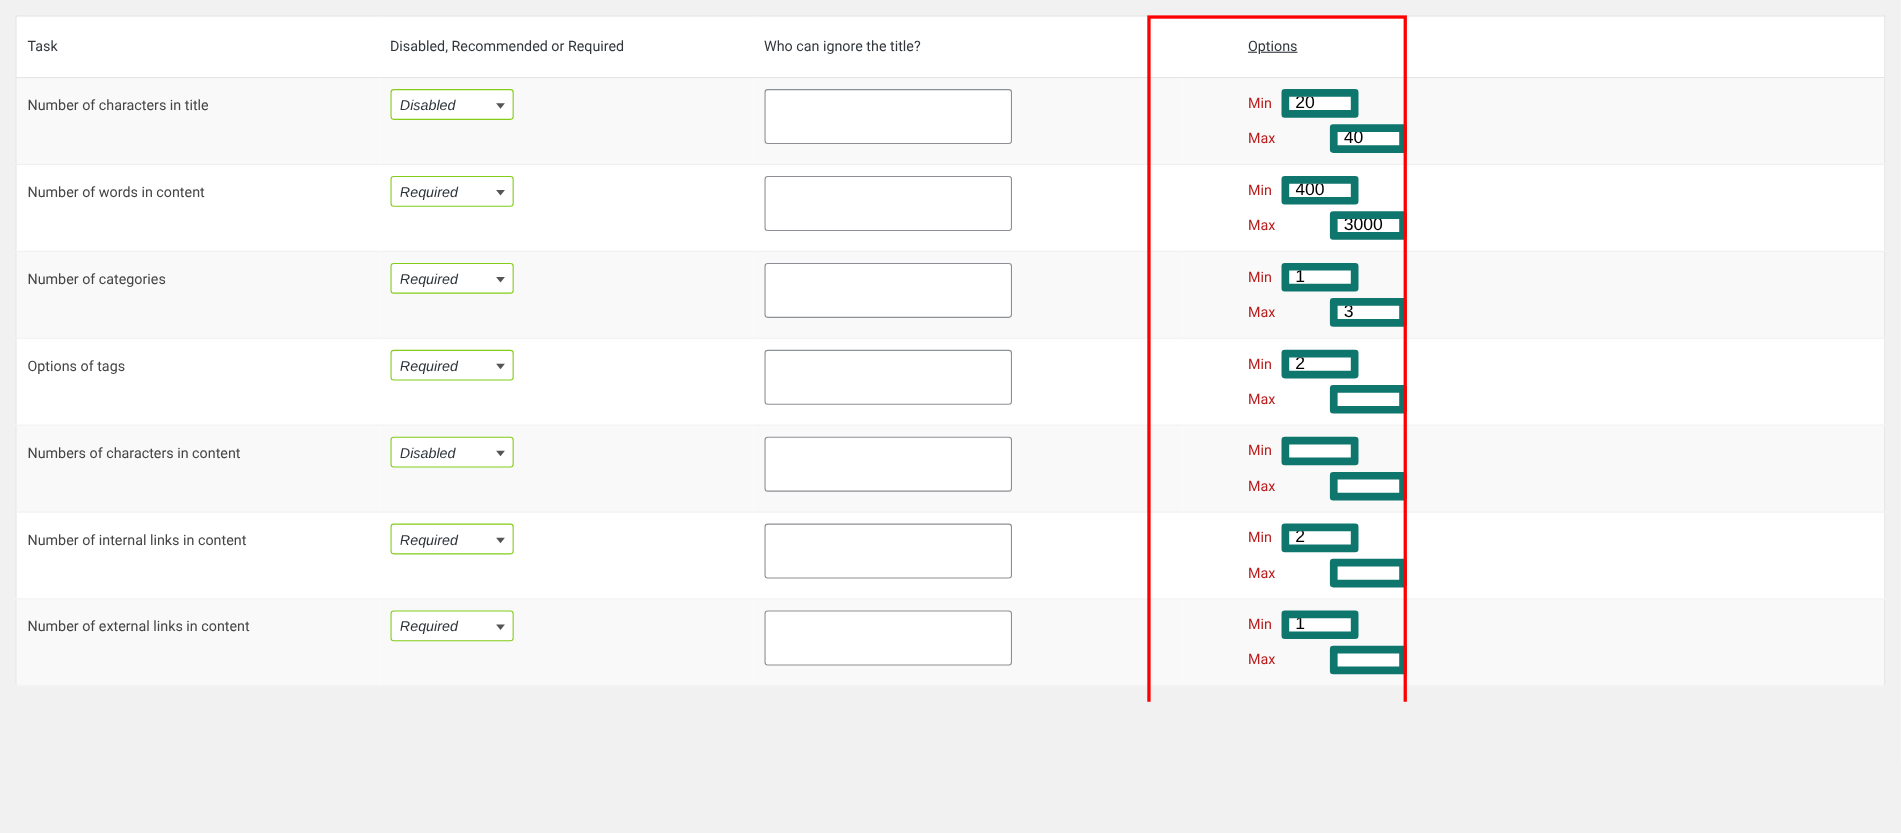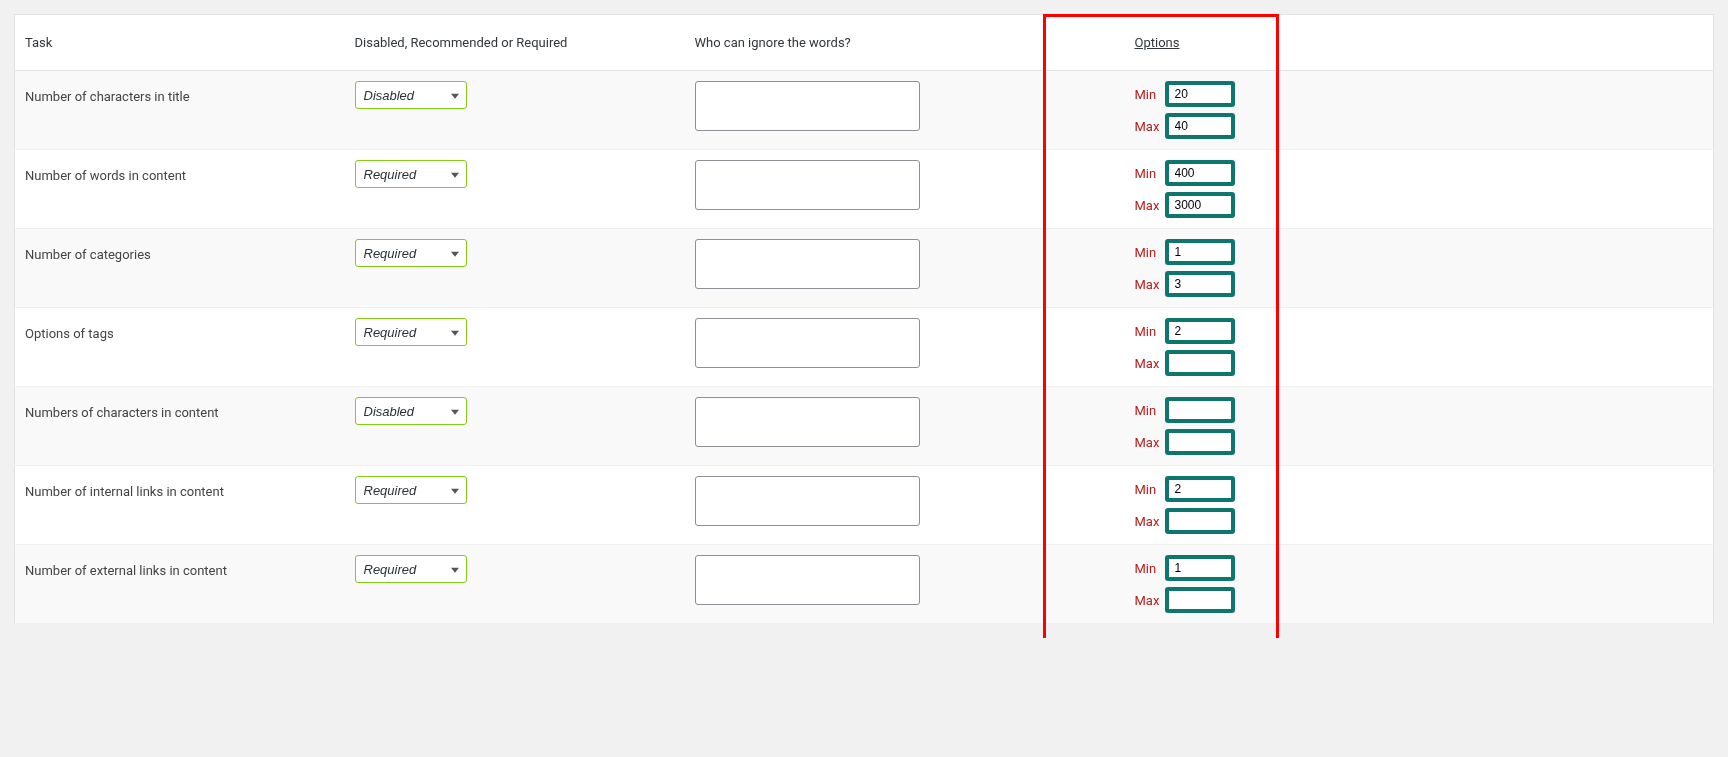--- a/index.html
+++ b/index.html
@@ -93,32 +93,33 @@
     .options-cell {
       padding-left: 60px;
     }
     .opt-row {
       display: flex;
       align-items: center;
       margin-bottom: 6px;
     }
     .opt-row:last-child {
       margin-bottom: 0;
+      gap: 44px;
     }
     .opt-label {
       width: 30px;
       color: #b91c1c;
     }
     .opt-input {
       width: 70px;
       height: 26px;
-      border: 4px solid #0f766e;
+      border: 7px solid #0f766e;
       border-radius: 3px;
       padding: 2px 6px;
-      font-size: 12px;
+      font-size: 16px;
       background: #fff;
     }
     .highlight-box {
       position: absolute;
       border: 3px solid #ff0000;
       pointer-events: none;
       top: 0px;
       left: 1029px;
       width: 236px;
       height: 634px;
@@ -128,21 +129,21 @@
 </head>
 <body>
 
 <div class="wrapper">
   <div class="highlight-box"></div>
   <table>
     <thead>
       <tr>
         <th>Task</th>
         <th>Disabled, Recommended or Required</th>
-        <th>Who can ignore the words?</th>
+        <th>Who can ignore the title?</th>
         <th>Options</th>
       </tr>
     </thead>
     <tbody id="tbody">
     <tr class="alt">
           <td class="task-name">Number of characters in title</td>
           <td><div class="select-wrap"><select><option>Disabled</option><option>Recommended</option><option>Required</option></select></div></td>
           <td><textarea class="ignore-input" style=""></textarea></td>
           <td class="options-cell">
             <div class="opt-row">

